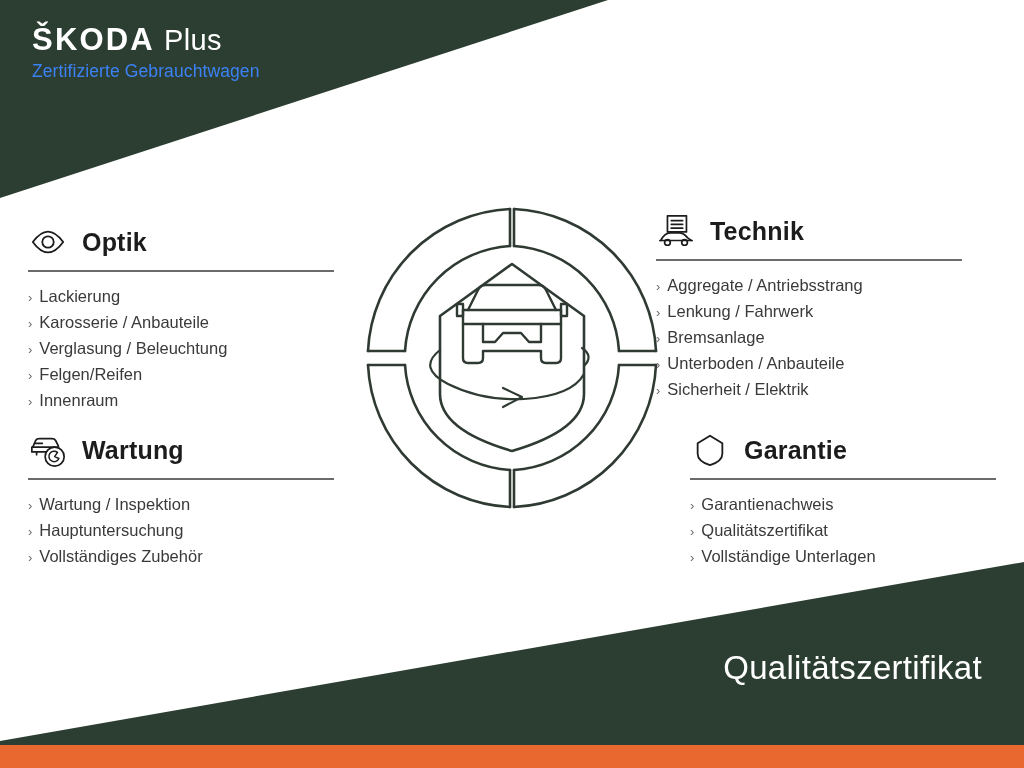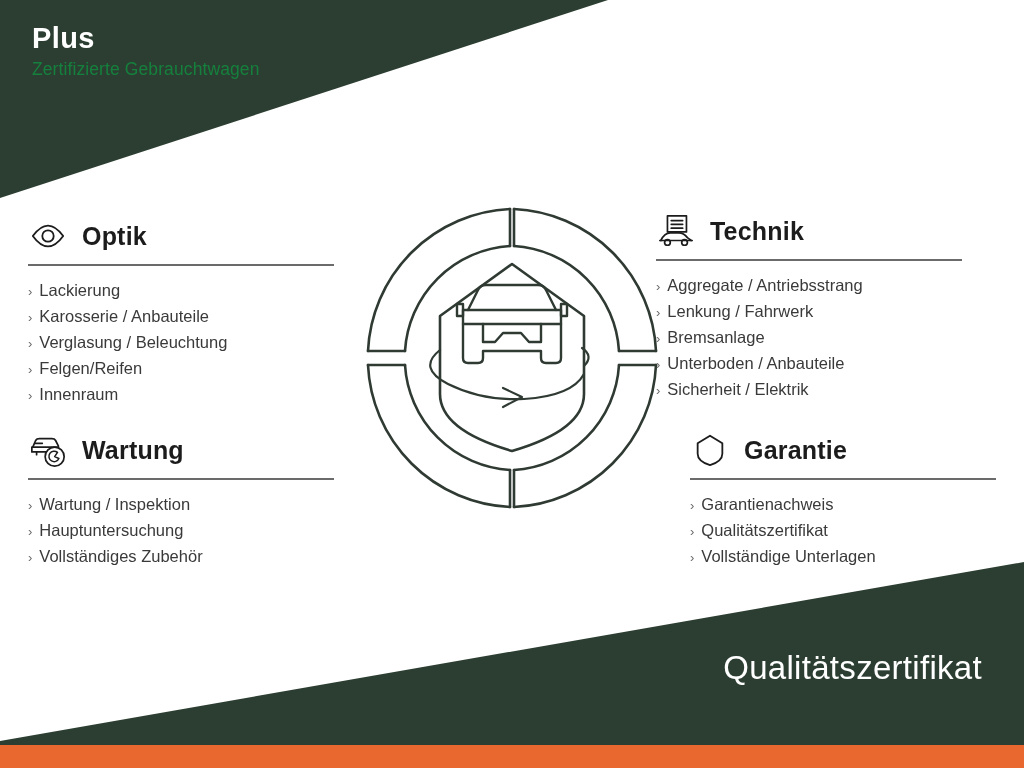--- a/index.html
+++ b/index.html
@@ -44,31 +44,31 @@
     font-family: "Liberation Sans", sans-serif;
     font-size: 31px;
     font-weight: 700;
     letter-spacing: 2.2px;
     color: #ffffff;
     line-height: 1;
   }
   .brand-plus {
     font-family: "Liberation Sans", sans-serif;
     font-size: 29px;
-    font-weight: 700;
+    font-weight: 400;
     letter-spacing: 0.4px;
     color: #ffffff;
     line-height: 1;
   }
   .brand-sub {
     margin-top: 7px;
     font-size: 17.5px;
     font-weight: 400;
     letter-spacing: 0.1px;
-    color: #15803d;
+    color: #3b82f6;
     line-height: 1.1;
   }
 
   
   .footer-title {
     position: absolute;
     right: 42px;
     top: 668px;
     transform: translateY(-50%);
     font-size: 33px;
@@ -78,21 +78,21 @@
     z-index: 5;
     white-space: nowrap;
   }
 
   
   .section {
     position: absolute;
     width: 306px;
     z-index: 4;
   }
-  .sec-optik    { left: 28px;  top: 214px; }
+  .sec-optik    { left: 28px;  top: 220px; }
   .sec-wartung  { left: 28px;  top: 428px; text-align: right; }
   .sec-technik  { left: 656px; top: 209px; }
   .sec-garantie { left: 690px; top: 428px; }
 
   .sec-head {
     display: flex;
     align-items: center;
     gap: 14px;
     height: 44px;
   }
@@ -154,20 +154,21 @@
 <div id="page">
 
   <svg class="bg-layer" viewBox="0 0 1024 768" width="1024" height="768" preserveAspectRatio="none">
     <polygon points="0,0 608,0 0,198" fill="#2c3e31"></polygon>
     <polygon points="1024,562 1024,746 0,746 0,741" fill="#2c3e31"></polygon>
     <rect x="0" y="745" width="1024" height="23" fill="#e8682f"></rect>
   </svg>
 
   <div class="header-block">
     <div class="brand-row">
+      <span class="brand-skoda">ŠKODA</span>
       <span class="brand-plus">Plus</span>
     </div>
     <div class="brand-sub">Zertifizierte Gebrauchtwagen</div>
   </div>
 
   <div class="emblem">
     <svg viewBox="0 0 300 320" width="300" height="320" fill="none" stroke="#2f3a33" stroke-width="2.6" stroke-linecap="round" stroke-linejoin="round">
 
       <g>
         <path d="M 152 11 A 149 149 0 0 1 294 153"></path>

